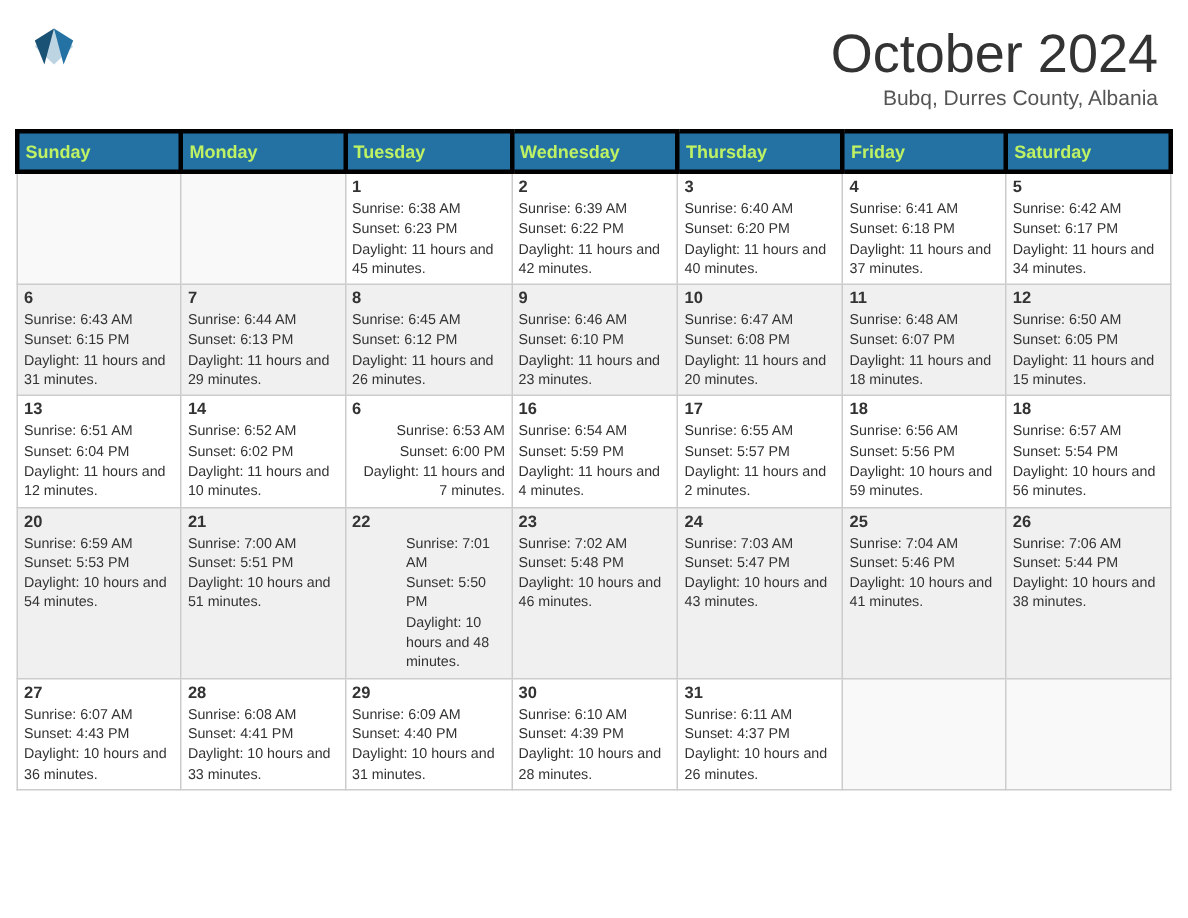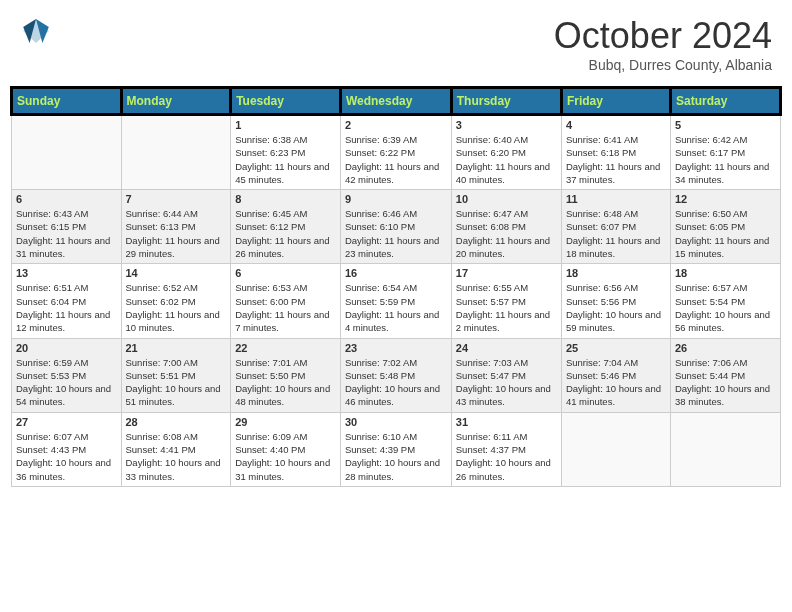--- a/index.html
+++ b/index.html
@@ -202,21 +202,21 @@
 Daylight: 11 hours and 12 minutes.</div>
         </td>
         <td>
           <span class="day-num">14</span>
           <div class="day-info" style="white-space: pre-line;">Sunrise: 6:52 AM
 Sunset: 6:02 PM
 Daylight: 11 hours and 10 minutes.</div>
         </td>
         <td>
           <span class="day-num">6</span>
-          <div class="day-info" style="white-space: pre-line;">Sunrise: 6:53 AM
+          <div class="day-info" style="white-space: pre-line; text-align: right;">Sunrise: 6:53 AM
 Sunset: 6:00 PM
 Daylight: 11 hours and 7 minutes.</div>
         </td>
         <td>
           <span class="day-num">16</span>
           <div class="day-info" style="white-space: pre-line;">Sunrise: 6:54 AM
 Sunset: 5:59 PM
 Daylight: 11 hours and 4 minutes.</div>
         </td>
         <td>
@@ -246,21 +246,21 @@
 Daylight: 10 hours and 54 minutes.</div>
         </td>
         <td>
           <span class="day-num">21</span>
           <div class="day-info" style="white-space: pre-line;">Sunrise: 7:00 AM
 Sunset: 5:51 PM
 Daylight: 10 hours and 51 minutes.</div>
         </td>
         <td>
           <span class="day-num">22</span>
-          <div class="day-info" style="white-space: pre-line;">Sunrise: 7:01 AM
+          <div class="day-info" style="white-space: pre-line; margin-left: 36px;">Sunrise: 7:01 AM
 Sunset: 5:50 PM
 Daylight: 10 hours and 48 minutes.</div>
         </td>
         <td>
           <span class="day-num">23</span>
           <div class="day-info" style="white-space: pre-line;">Sunrise: 7:02 AM
 Sunset: 5:48 PM
 Daylight: 10 hours and 46 minutes.</div>
         </td>
         <td>

